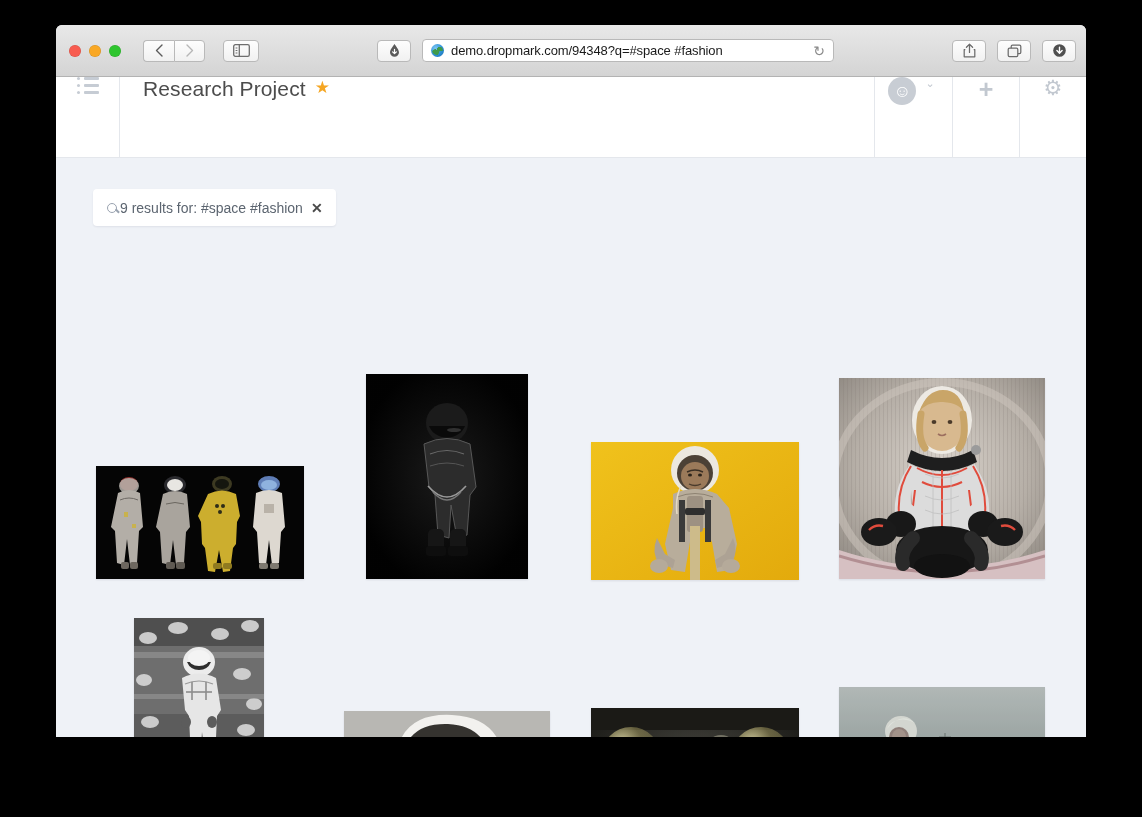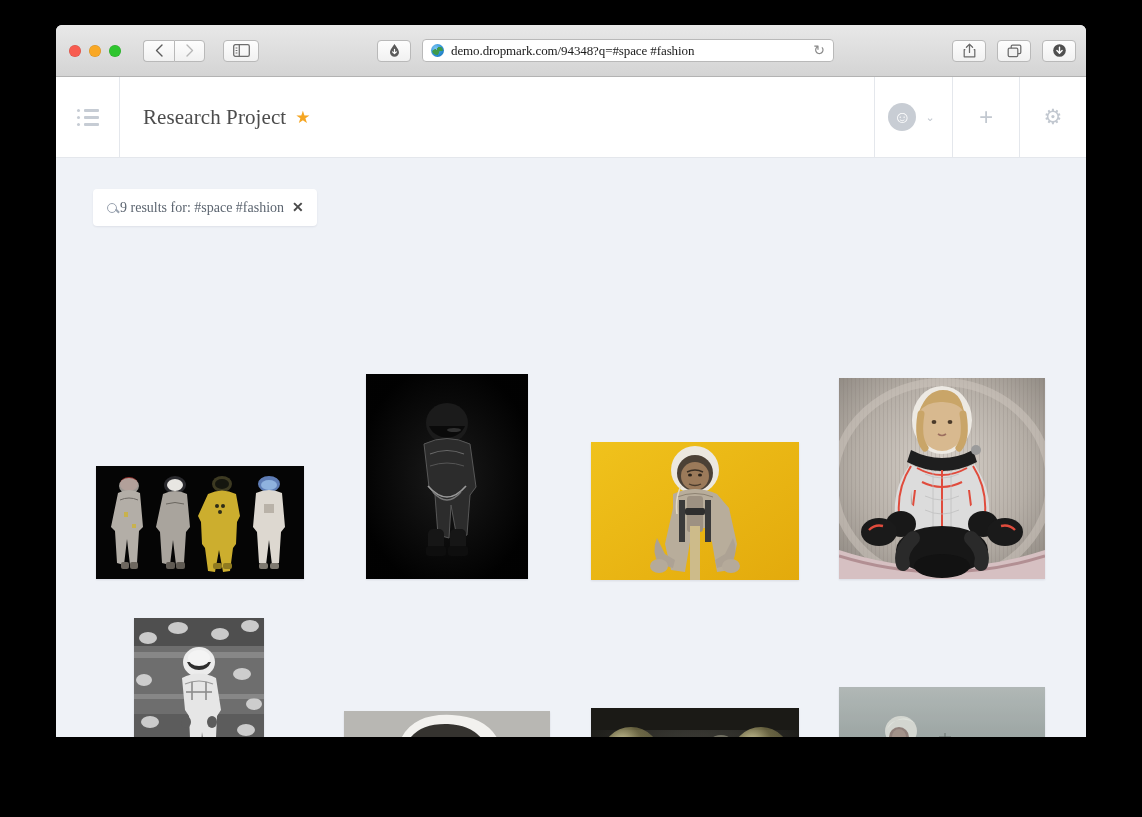--- a/index.html
+++ b/index.html
@@ -12,21 +12,20 @@
 
   
   .browser-window {
     position: absolute;
     left: 56px; top: 25px;
     width: 1030px; height: 712px;
     border-radius: 6px 6px 0 0;
     overflow: hidden;
     background: #eff2f7;
     box-shadow: 0 0 0 0.5px rgba(0,0,0,0.35);
-    font-family: Liberation Serif, serif;
   }
 
   
   .toolbar {
     position: relative;
     height: 52px;
     background: linear-gradient(to bottom, #e8e8e8, #d4d4d4);
     border-bottom: 1px solid #b3b3b3;
     display: flex;
     align-items: center;
@@ -89,21 +88,21 @@
   .right-tools .tb-btn { width: 34px; }
 
   
   .app-header {
     height: 81px;
     background: #fff;
     border-bottom: 1px solid #e4e7ec;
     display: flex; align-items: stretch;
   }
   .hdr-cell {
-    display: flex; align-items: center; justify-content: center;
+    display: flex; align-items: flex-start; justify-content: center;
     flex: none;
   }
   .hdr-list   { width: 64px; border-right: 1px solid #e4e7ec; }
   .hdr-title  { flex: 1 1 auto; justify-content: flex-start; padding-left: 23px; }
   .hdr-user   { width: 78px; border-left: 1px solid #e4e7ec; gap: 9px; padding-right: 4px; }
   .hdr-plus   { width: 67px; border-left: 1px solid #e4e7ec; }
   .hdr-gear   { width: 67px; border-left: 1px solid #e4e7ec; }
 
   .collection-title {
     font-size: 21px; color: #4c4c4c; font-weight: 400;

